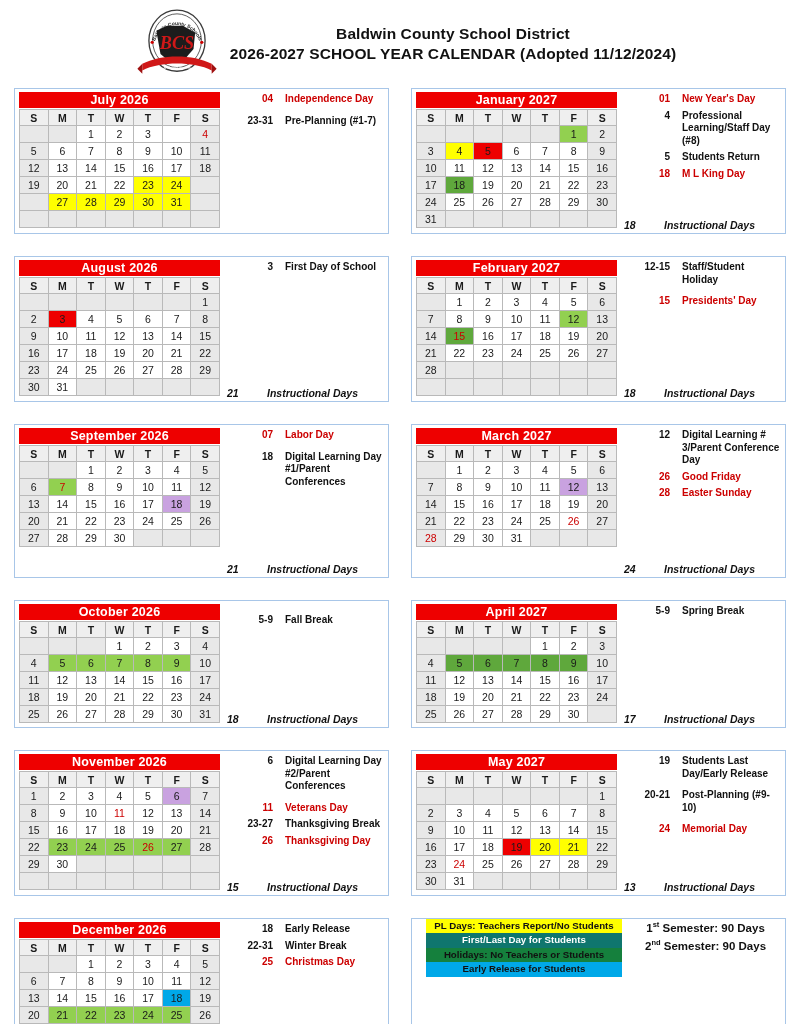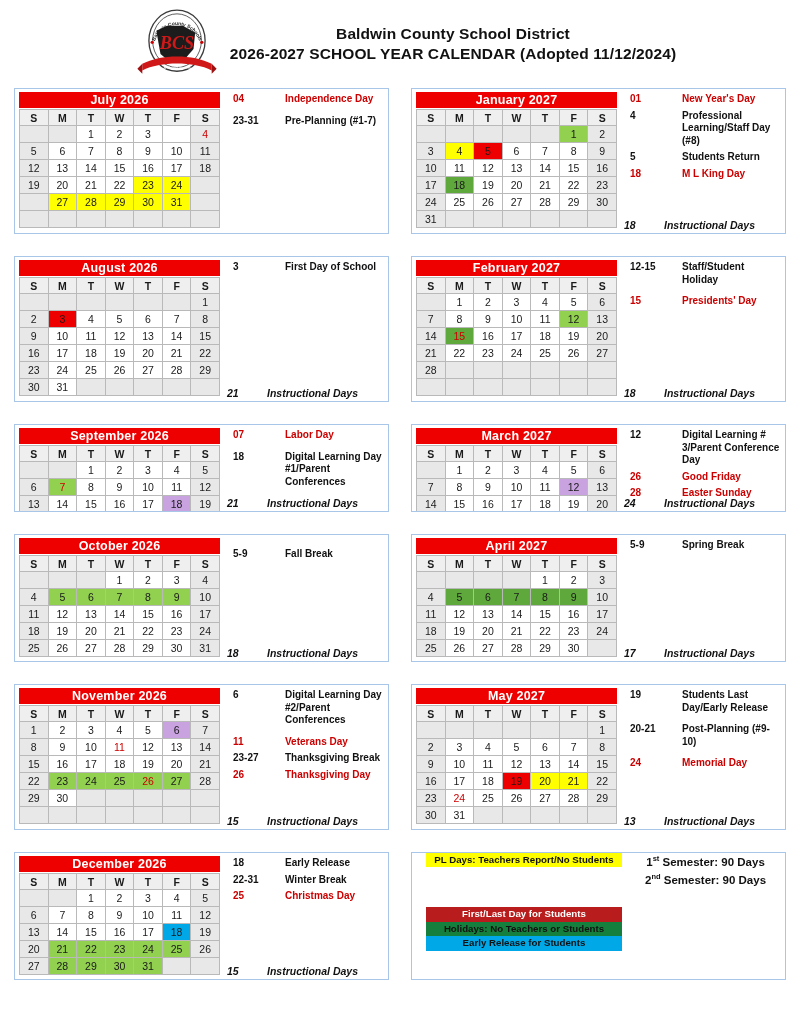--- a/index.html
+++ b/index.html
@@ -22,21 +22,21 @@
              line-height: 1.25; }
   .title-2 { font-size: 15.5px; font-weight: bold; color: #111; letter-spacing: .1px;
              line-height: 1.3; margin-top: 1px; }
 
   
   .cal-grid { display: grid; grid-template-columns: 375px 375px; column-gap: 12px;
               row-gap: 8px; padding: 0 14px; gap: 22px; }
   .panel { border: 1.3px solid #a8c6e8; background: #fff; display: flex;
            overflow: hidden; }
   .panel.h-tall  { height: 146px; }
-  .panel.h-mid   { height: 88px; }
+  .panel.h-mid   { height: 154px; }
   .panel.h-short { height: 128px; }
 
   .month-col { width: 208px; flex: 0 0 208px; padding: 3px 3px 2px 4px; }
   .side-col  { flex: 1 1 auto; position: relative; padding: 4px 4px 3px 6px; }
 
   .mhead { background: #ee0000; color: #fff; font-size: 12.5px; font-weight: bold;
            text-align: center; line-height: 16px; height: 16px; letter-spacing: .2px; }
 
   table.m { border-collapse: collapse; width: 100%; table-layout: fixed;
             margin-top: 1px; }
@@ -55,38 +55,38 @@
   .hl-lgreen { background: #92d050 !important; font-weight: bold; color: #000; }
   .hl-dgreen { background: #5fa83c !important; font-weight: bold; color: #000; }
   .hl-purple { background: #c9a2e0 !important; font-weight: bold; color: #000; }
   .hl-blue   { background: #00a8e8 !important; font-weight: bold; color: #000; }
   .txt-red   { color: #cc0000 !important; }
   .txt-redb  { color: #cc0000 !important; font-weight: bold; }
 
   
   .note { display: flex; align-items: flex-start; margin-bottom: 4px; }
   .note .nd { flex: 0 0 44px; font-size: 10px; font-weight: bold; color: #111;
-              text-align: left; padding-left: 4px; line-height: 1.25; }
+              text-align: right; padding-left: 4px; line-height: 1.25; }
   .note .nt { font-size: 10px; font-weight: bold; color: #111; line-height: 1.25; padding-left: 12px; }
   .note.red .nd, .note.red .nt { color: #cc0000; }
   .note.sp { margin-top: 9px; }
   .instr { position: absolute; left: 0; bottom: 2px; display: flex;
            align-items: baseline; width: 100%; }
   .instr .nd { flex: 0 0 44px; padding-left: 4px; font-size: 10.5px;
                font-weight: bold; font-style: italic; color: #111; }
   .instr .nt { font-size: 10.5px; font-weight: bold; font-style: italic; color: #111; }
 
   
   .legend-panel { border: 1.3px solid #a8c6e8; height: 128px; display: flex;
                   align-items: flex-start; padding: 0 10px; }
   .legend-box { width: 196px; flex: 0 0 196px; margin-left: 4px; }
   .lg-row { text-align: center; font-size: 9.7px; font-weight: bold; color: #111;
             line-height: 12.4px; padding: 1px 2px; }
   .lg-yellow { background: #ffff00; }
-  .lg-red    { background: #b91c1c; color: #ffffff; margin-top: 40px; }
+  .lg-red    { background: #0f766e; color: #ffffff; }
   .lg-green  { background: #15803d; }
   .lg-purple { background: #c9a2e0; }
   .lg-blue   { background: #00a8e8; }
   .sem { flex: 1 1 auto; text-align: center; font-size: 11.5px; font-weight: bold;
          color: #111; line-height: 1.5; padding-left: 14px; }
   .sem sup { font-size: 7.5px; vertical-align: super; }
 </style>
 </head>
 <body>
 

